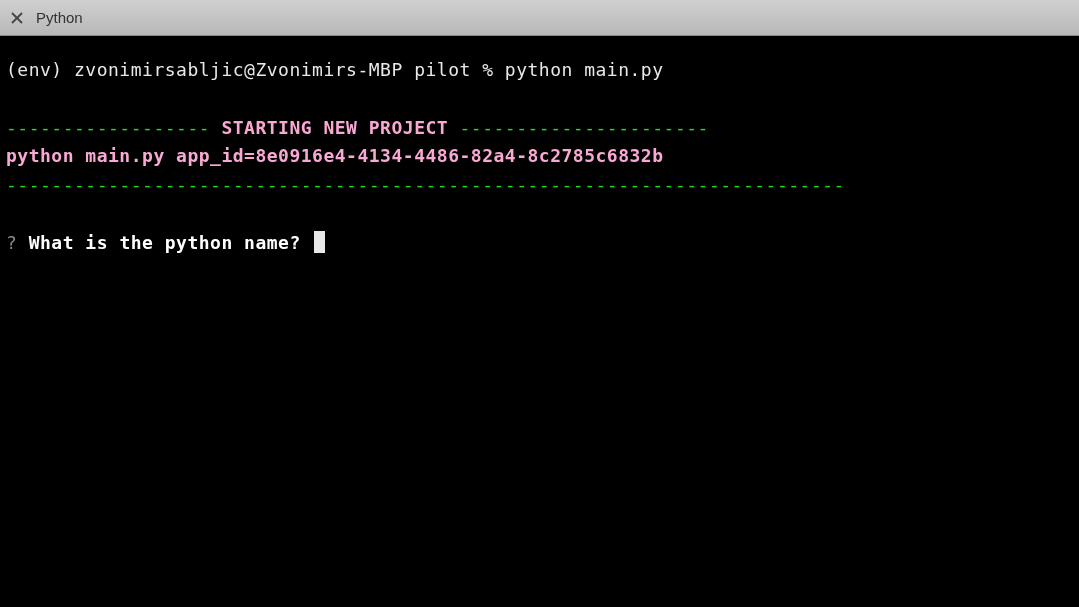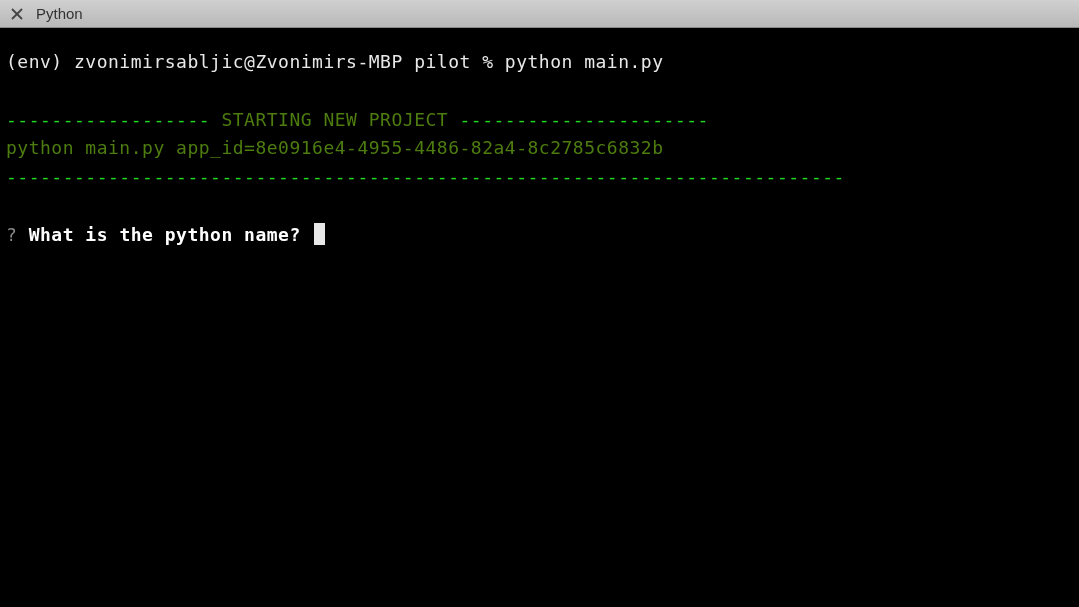--- a/index.html
+++ b/index.html
@@ -8,21 +8,21 @@
       box-sizing: border-box;
     }
     body {
       width: 1079px;
       height: 607px;
       font-family: "Menlo", "Monaco", "Consolas", monospace;
       overflow: hidden;
       background: #000;
     }
     .title-bar {
-      height: 28px;
+      height: 36px;
       background: linear-gradient(to bottom, #d0d0d0, #b8b8b8);
       border-bottom: 1px solid #888;
       display: flex;
       align-items: center;
       padding: 0 10px;
       gap: 12px;
     }
     .close-icon {
       width: 14px;
       height: 14px;
@@ -48,21 +48,21 @@
       font-size: 18px;
       line-height: 1.6;
       letter-spacing: 0.5px;
     }
     .line {
       white-space: pre;
       min-height: 1.6em;
     }
     .white { color: #e8e8e8; }
     .green { color: #1fdc1f; }
-    .green-bold { color: #4d7c0f; font-weight: normal; }
+    .green-bold { color: #f9a8d4; font-weight: bold; }
     .white-bold { color: #ffffff; font-weight: bold; }
     .prompt-mark { color: #888; }
     .cursor {
       display: inline-block;
       width: 11px;
       height: 22px;
       background: #e8e8e8;
       vertical-align: text-bottom;
       margin-left: 2px;
       animation: blink 1s step-start infinite;
@@ -81,17 +81,17 @@
         <line x1="11" y1="1" x2="1" y2="11" stroke="#444" stroke-width="1.8"></line>
       </svg>
   </span>
   <span class="title-text">Python</span>
 </div>
 
 <div class="terminal-body">
   <div class="line white">(env) zvonimirsabljic@Zvonimirs-MBP pilot % python main.py</div>
   <div class="line">&nbsp;</div>
   <div class="line"><span class="green">------------------ </span><span class="green-bold">STARTING NEW PROJECT</span><span class="green"> ----------------------</span></div>
-  <div class="line green-bold">python main.py app_id=8e0916e4-4955-4486-82a4-8c2785c6832b</div>
+  <div class="line green-bold">python main.py app_id=8e0916e4-4134-4486-82a4-8c2785c6832b</div>
   <div class="line green">--------------------------------------------------------------------------</div>
   <div class="line">&nbsp;</div>
   <div class="line"><span class="prompt-mark">?</span><span class="white-bold"> What is the python name? </span><span class="cursor"></span></div>
 </div>
 
 </body></html>

